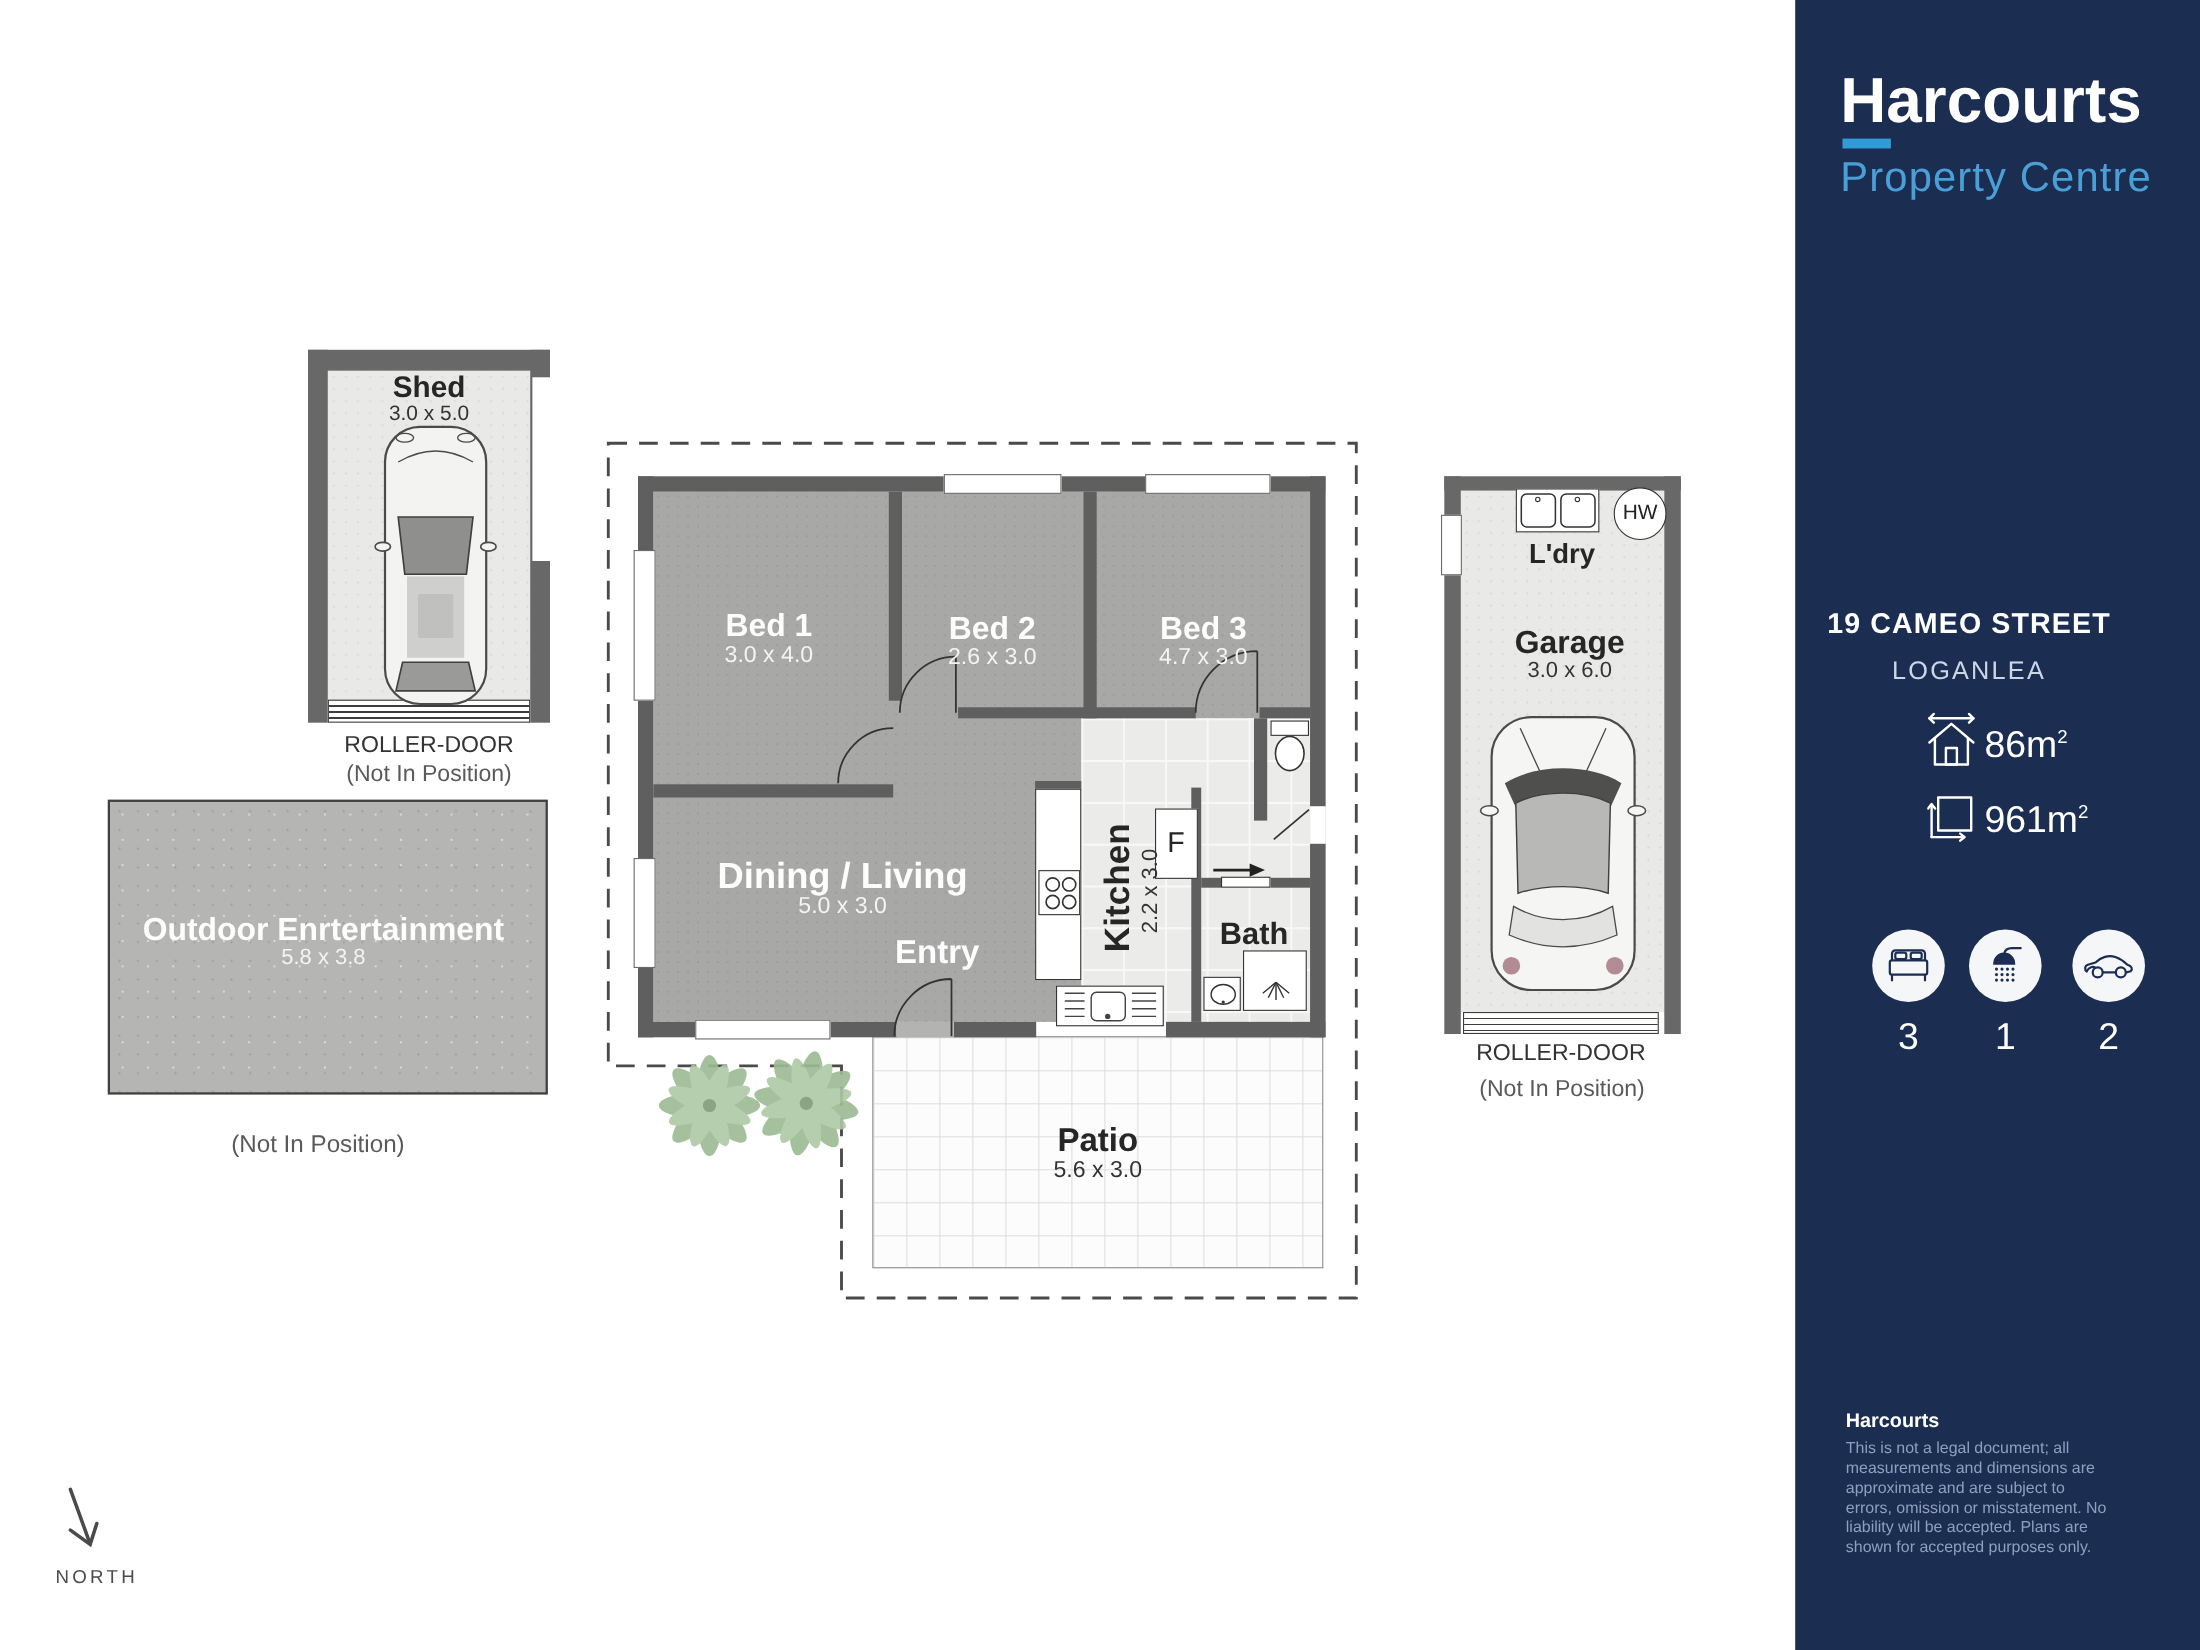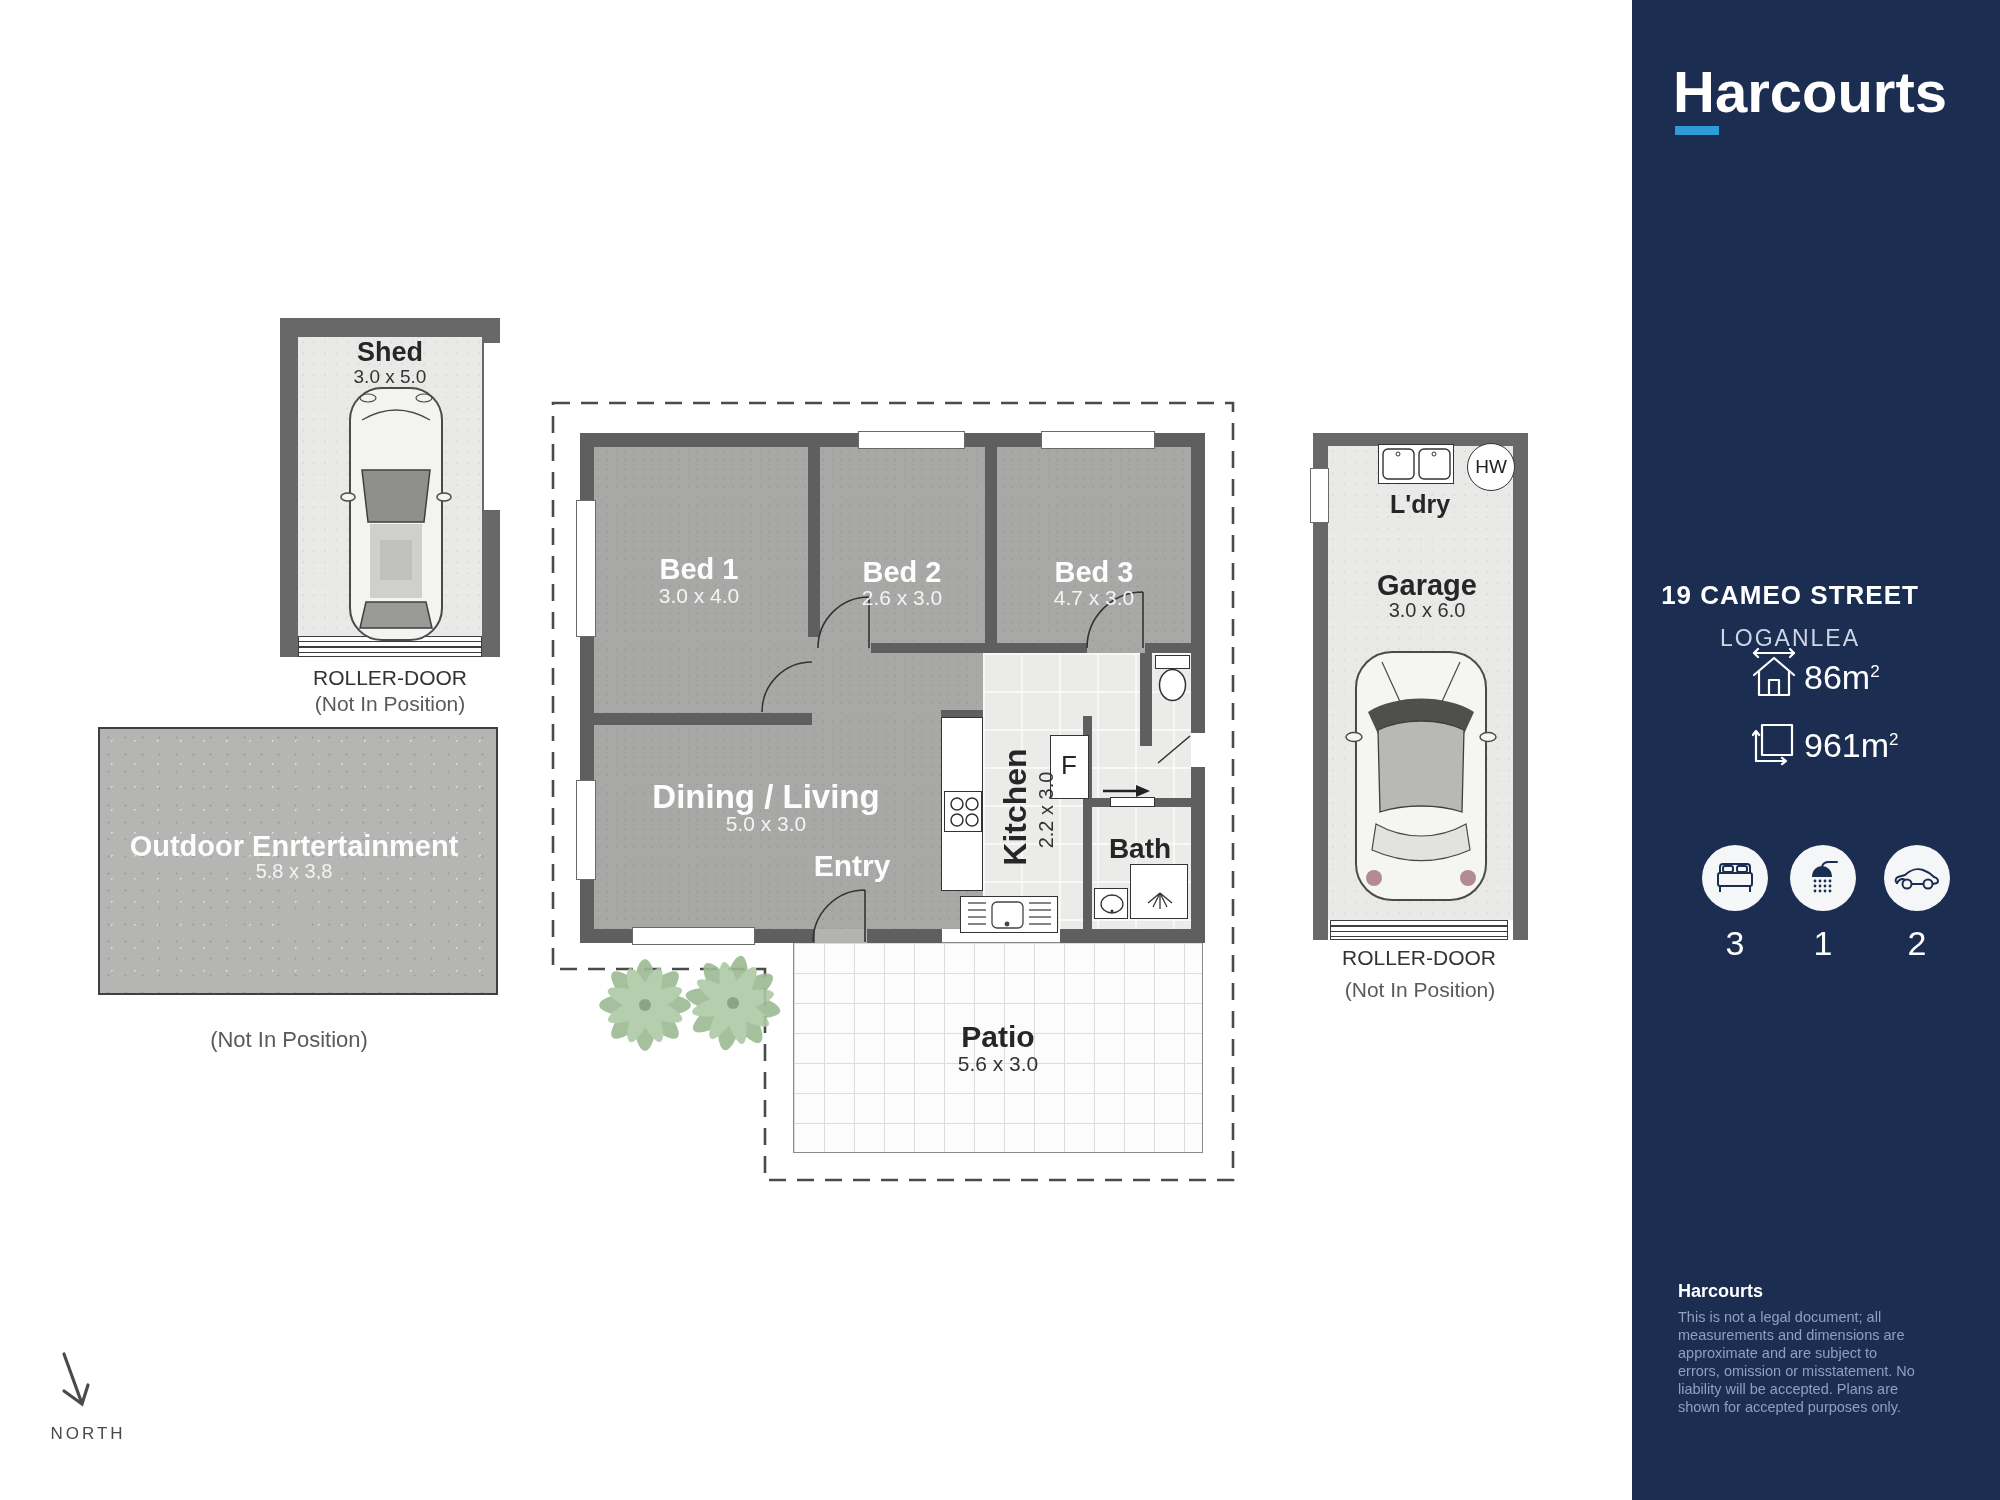--- a/index.html
+++ b/index.html
@@ -33,21 +33,21 @@
   
   .lbl{position:absolute;transform:translate(-50%,-50%);white-space:nowrap;line-height:1.05;}
   .room-w{font-weight:bold;color:#fdfdfd;}
   .dim-w{color:#f4f4f4;}
   .room-d{font-weight:bold;color:#262626;}
   .dim-d{color:#333;}
   .note{color:#5a5a5a;}
   .vert{transform:translate(-50%,-50%) rotate(-90deg);}
   
   #sidebar{position:absolute;left:1632px;top:0;width:368px;height:1500px;background:#1c2d52;}
-  .sb-center{position:absolute;left:0;width:316px;text-align:center;color:#fff;margin-top:29px;}
+  .sb-center{position:absolute;left:0;width:316px;text-align:center;color:#fff;}
   .brand{position:absolute;left:41px;top:58px;font-size:58px;font-weight:bold;color:#fff;letter-spacing:0px;}
   .brand-bar{position:absolute;left:43px;top:126px;width:44px;height:9px;}
   .tagline{position:absolute;left:41px;top:141px;font-size:38px;color:#4aa0d6;letter-spacing:1px;}
   .stat-num{font-size:34px;color:#fff;}
   .stat-num sup{font-size:17px;vertical-align:super;}
   .circle{position:absolute;width:66px;height:66px;border-radius:50%;background:#f5f6f8;
           display:flex;align-items:center;justify-content:center;}
   .count{position:absolute;width:50px;text-align:center;top:924px;font-size:34px;color:#fff;}
   .disc-title{position:absolute;left:46px;top:1281px;font-size:18px;font-weight:bold;color:#fff;}
   .disc-line{position:absolute;left:46px;width:280px;font-size:14.5px;color:#8da0bd;line-height:18.3px;}
@@ -277,20 +277,21 @@
   <div class="lbl room-d vert" style="left:1016px;top:807px;font-size:32px;">Kitchen</div>
   <div class="lbl dim-d vert" style="left:1046px;top:810px;font-size:20px;">2.2 x 3.0</div>
   <div class="lbl room-d" style="left:1140px;top:849px;font-size:28px;">Bath</div>
   <div class="lbl room-d" style="left:998px;top:1037px;font-size:30px;">Patio</div>
   <div class="lbl dim-d" style="left:998px;top:1064px;font-size:21px;">5.6 x 3.0</div>
   <div class="abs" style="left:28px;top:1424px;width:120px;text-align:center;font-size:17px;letter-spacing:3px;color:#4a4a4a;">NORTH</div>
 
   <div id="sidebar">
     <div class="brand">Harcourts</div>
     <div class="brand-bar" style="background:#2f9cd7;"></div>
+    <div class="tagline">Property Centre</div>
 
     <div class="sb-center" style="top:551px;font-size:26px;font-weight:bold;letter-spacing:1px;">19 CAMEO STREET</div>
     <div class="sb-center" style="top:596px;font-size:23px;color:#cdd6e4;letter-spacing:2px;">LOGANLEA</div>
 
     <div class="abs" style="left:118px;top:648px;width:48px;height:50px;">
       <svg width="48" height="50" viewBox="0 0 48 50">
         <g stroke="#fff" stroke-width="2.2" fill="none" stroke-linecap="round" stroke-linejoin="round">
           <line x1="4" y1="5" x2="44" y2="5"></line>
           <polyline points="8,9 4,5 8,1"></polyline>
             <polyline points="40,9 44,5 40,1"></polyline>

